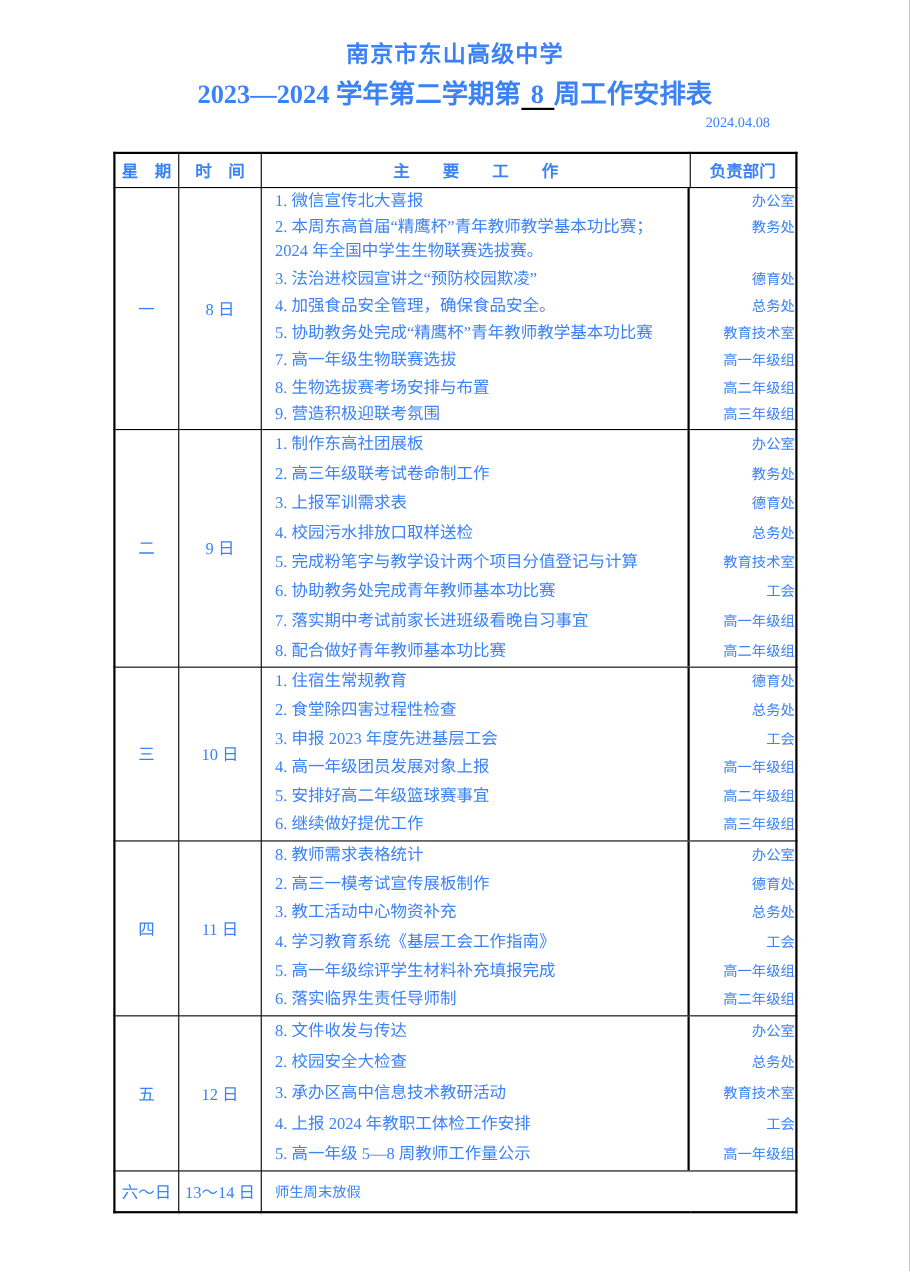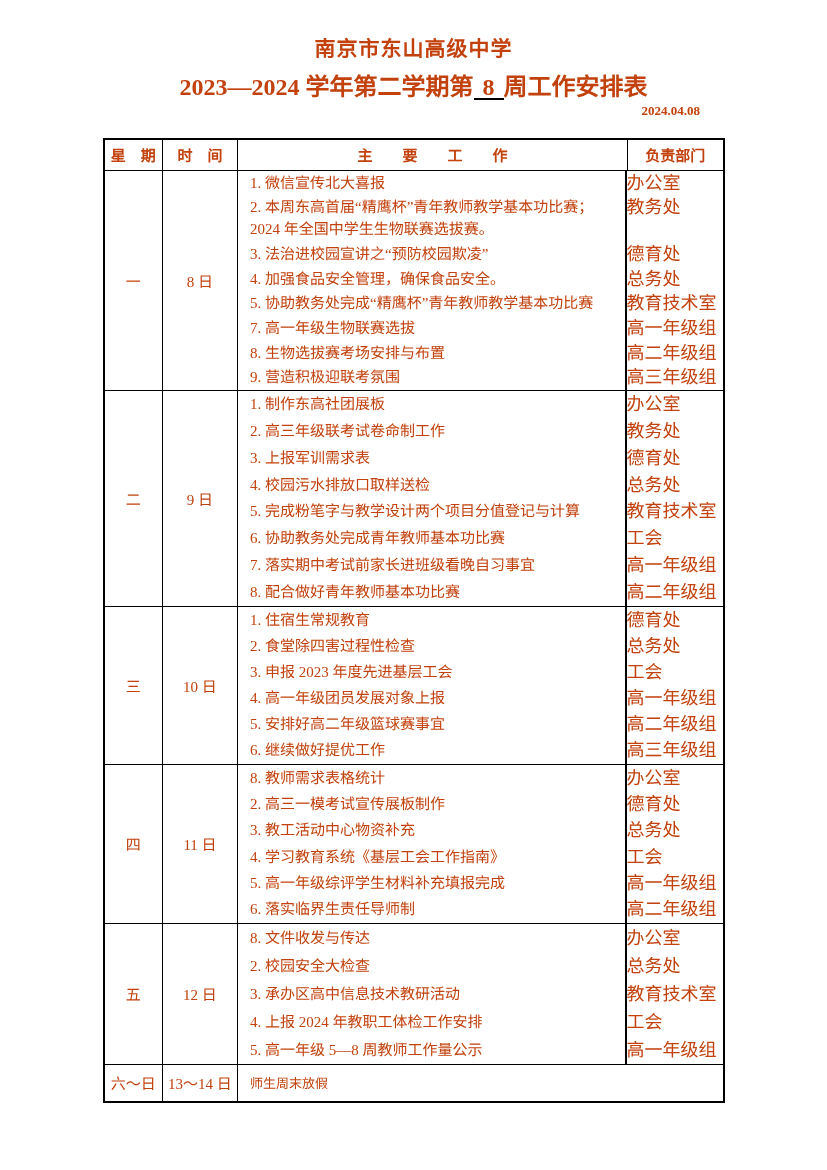--- a/index.html
+++ b/index.html
@@ -3,21 +3,21 @@
 <meta charset="utf-8">
 <style>
   * { box-sizing: border-box; margin: 0; padding: 0; }
   html, body { background: #888; }
   .page {
     position: relative;
     width: 827px;
     height: 1170px;
     margin: 0 auto;
     background: #ffffff;
-    color: #c2410c;
+    color: #3b82f6;
     font-family: "Liberation Serif", "DejaVu Serif", serif;
     padding-top: 36px;
     overflow: hidden;
   }
   .title {
     text-align: center;
     font-size: 21px;
     line-height: 26px;
     font-weight: bold;
     letter-spacing: 1px;
@@ -34,21 +34,20 @@
     padding: 0 9px;
     line-height: 21px;
     border-bottom: 2px solid #000;
   }
   .date-line {
     margin-top: 2px;
     text-align: right;
     padding-right: 127px;
     font-size: 13px;
     line-height: 18px;
-    font-weight: bold;
   }
   table.schedule {
     margin: 18px auto 8px auto;
     width: 620px;
     border-collapse: collapse;
     table-layout: fixed;
     border: 2px solid #000;
   }
   table.schedule th, table.schedule td {
     border: 1.5px solid #000;
@@ -91,22 +90,22 @@
   .item-text {
     flex: 1 1 auto;
     padding-left: 12px;
     padding-right: 5px;
     font-size: 15px;
     line-height: 22px;
   }
   .item-dept {
     flex: 0 0 96px;
     width: 96px;
-    text-align: left;
-    font-size: 18px;
+    text-align: right;
+    font-size: 13px;
     line-height: 22px;
   }
   .v-divider {
     position: absolute;
     top: 0;
     bottom: 0;
     right: 96px;
     width: 1.5px;
     background: #000;
   }

